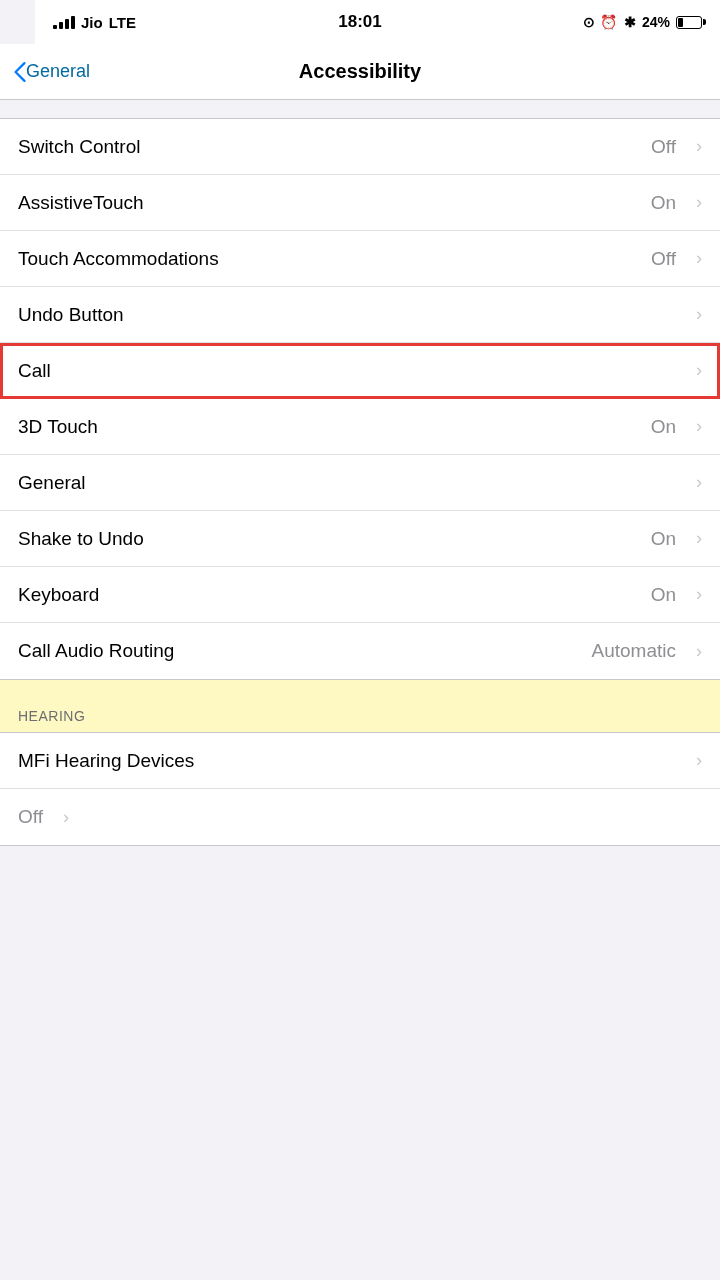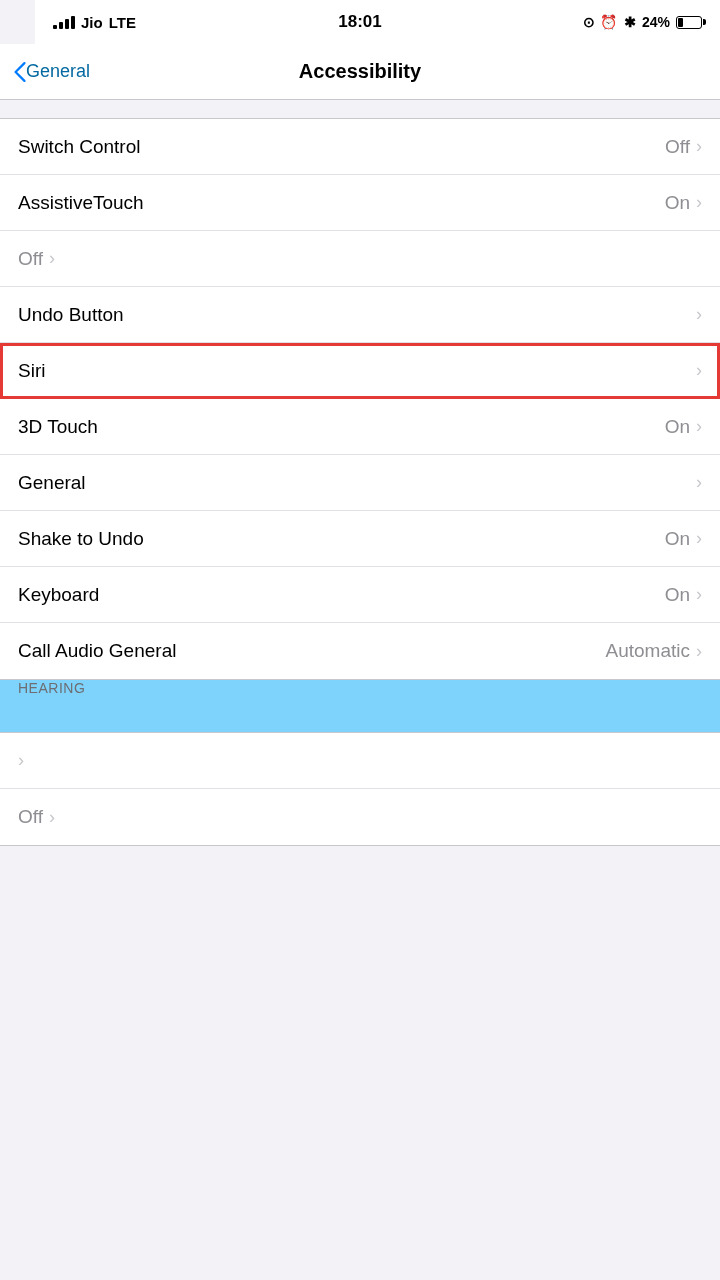--- a/index.html
+++ b/index.html
@@ -146,43 +146,43 @@
     .settings-item:last-child {
       border-bottom: none;
     }
     .settings-item-left {
       font-size: 19px;
       color: #000;
     }
     .settings-item-right {
       display: flex;
       align-items: center;
-      gap: 6px;
+      gap: 20px;
       color: #8e8e93;
       font-size: 19px;
     }
     .chevron {
       color: #c7c7cc;
       font-size: 18px;
       font-weight: 400;
     }
 
     
     .siri-item {
       outline: 3px solid #e53935;
       outline-offset: -3px;
       z-index: 2;
     }
 
     
     .section-header {
       height: 52px;
-      background: #7dd3fc;
-      display: flex;
-      align-items: flex-start;
+      background: #fef9c3;
+      display: flex;
+      align-items: flex-end;
       padding: 0 7px 8px 18px;
     }
     .section-header-text {
       font-size: 14px;
       font-weight: 400;
       color: #6d6d72;
       letter-spacing: 0.5px;
       text-transform: uppercase;
     }
 
@@ -263,35 +263,36 @@
 
   <div class="settings-item">
     <span class="settings-item-left">AssistiveTouch</span>
     <div class="settings-item-right">
       <span>On</span>
       <span class="chevron">›</span>
     </div>
   </div>
 
   <div class="settings-item">
+    <span class="settings-item-left">Touch Accommodations</span>
     <div class="settings-item-right">
       <span>Off</span>
       <span class="chevron">›</span>
     </div>
   </div>
 
   <div class="settings-item">
     <span class="settings-item-left">Undo Button</span>
     <div class="settings-item-right">
       <span class="chevron">›</span>
     </div>
   </div>
 
   <div class="settings-item siri-item">
-    <span class="settings-item-left">Siri</span>
+    <span class="settings-item-left">Call</span>
     <div class="settings-item-right">
       <span class="chevron">›</span>
     </div>
   </div>
 
   <div class="settings-item">
     <span class="settings-item-left">3D Touch</span>
     <div class="settings-item-right">
       <span>On</span>
       <span class="chevron">›</span>
@@ -315,36 +316,37 @@
 
   <div class="settings-item">
     <span class="settings-item-left">Keyboard</span>
     <div class="settings-item-right">
       <span>On</span>
       <span class="chevron">›</span>
     </div>
   </div>
 
   <div class="settings-item">
-    <span class="settings-item-left">Call Audio General</span>
+    <span class="settings-item-left">Call Audio Routing</span>
     <div class="settings-item-right">
       <span>Automatic</span>
       <span class="chevron">›</span>
     </div>
   </div>
 
 </div>
 
 <div class="section-header">
   <span class="section-header-text">HEARING</span>
 </div>
 
 <div class="settings-group">
 
   <div class="settings-item">
+    <span class="settings-item-left">MFi Hearing Devices</span>
     <div class="settings-item-right">
       <span class="chevron">›</span>
     </div>
   </div>
 
   <div class="settings-item">
     <div class="settings-item-right">
       <span>Off</span>
       <span class="chevron">›</span>
     </div>

